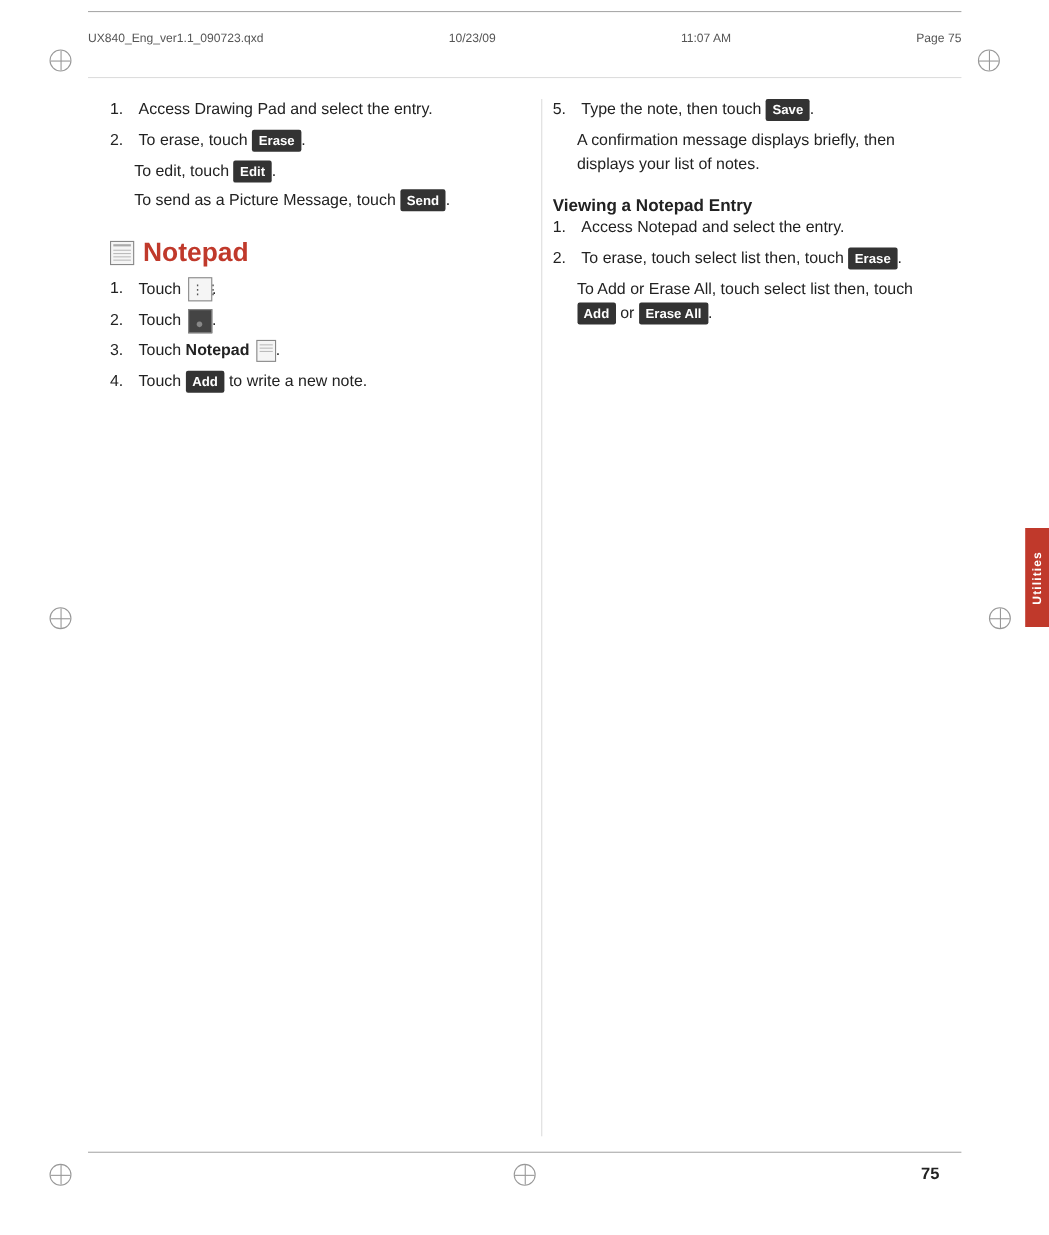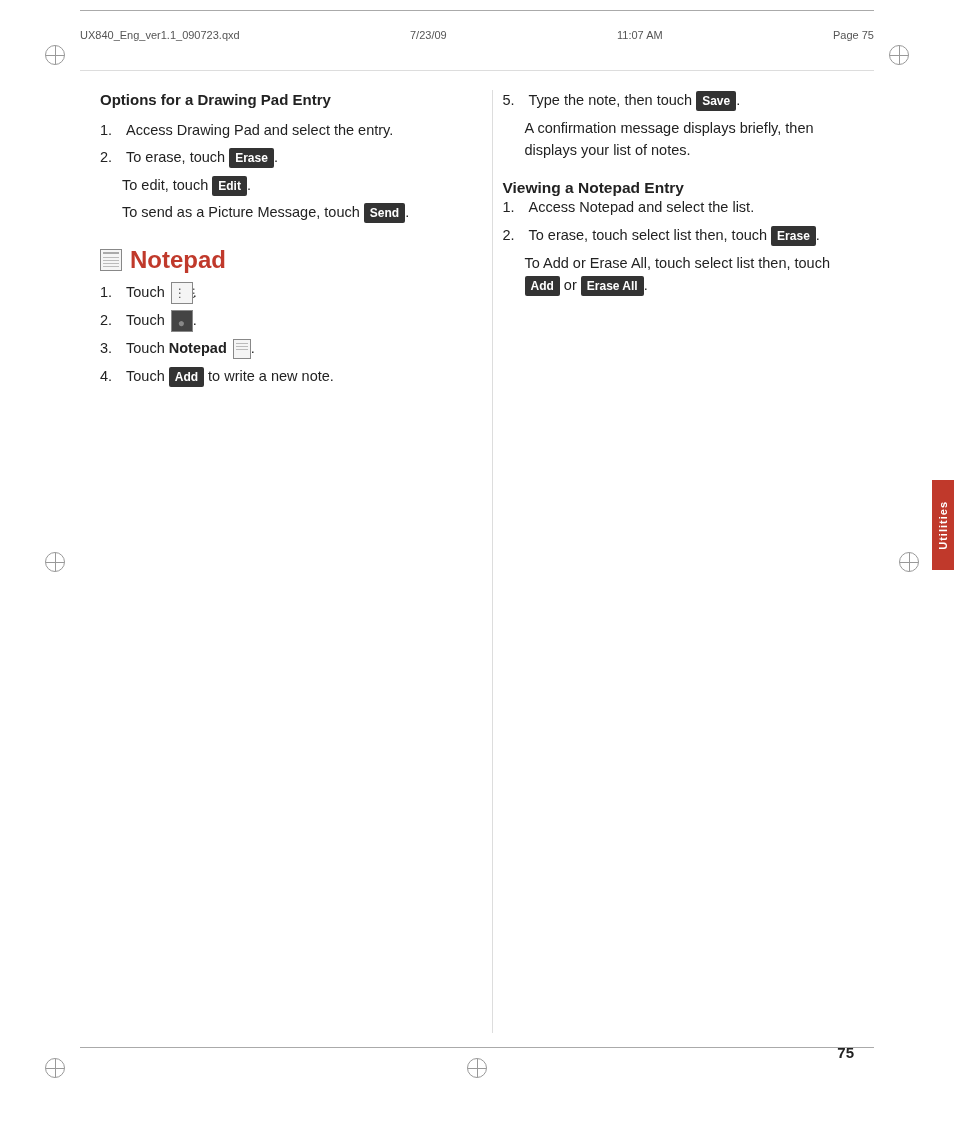--- a/index.html
+++ b/index.html
@@ -262,21 +262,21 @@
       font-weight: bold;
       writing-mode: vertical-rl;
       text-orientation: mixed;
       transform: rotate(180deg);
       letter-spacing: 1px;
     }
 
     
     .page-number {
       position: absolute;
-      bottom: 62px;
+      bottom: 47px;
       right: 100px;
       font-size: 15px;
       font-weight: bold;
       color: #222;
       text-align: center;
     }
 
     
     .bottom-line {
       position: absolute;
@@ -302,32 +302,31 @@
 
 <div class="reg-mark reg-tl"></div>
 <div class="reg-mark reg-tr"></div>
 <div class="reg-mark reg-bl"></div>
 <div class="reg-mark reg-bm"></div>
 <div class="reg-mark reg-lm"></div>
 <div class="reg-mark reg-rm" style="right: 35px;"></div>
 
 <div class="header-bar">
   <span class="header-text">UX840_Eng_ver1.1_090723.qxd</span>
-  <span class="header-text">7/23/09</span>
+  <span class="header-text">10/23/09</span>
   <span class="header-text">11:07 AM</span>
   <span class="header-text">Page 75</span>
 </div>
 
 <div class="top-line"></div>
 
 <div class="content-area">
 
   <div class="left-col">
 
-    <div class="section-title">Options for a Drawing Pad Entry</div>
 
     <div class="step">
       <span class="step-num">1.</span>
       <span class="step-content">Access Drawing Pad and select the entry.</span>
     </div>
 
     <div class="step">
       <span class="step-num">2.</span>
       <span class="step-content">To erase, touch <span class="btn-inline">Erase</span>.</span>
     </div>
@@ -377,21 +376,21 @@
     <div class="step">
       <span class="step-num">5.</span>
       <span class="step-content">Type the note, then touch <span class="btn-inline">Save</span>.</span>
     </div>
     <div class="sub-step" style="margin-left: 22px; margin-bottom: 18px;">A confirmation message displays briefly, then displays your list of notes.</div>
 
     <div class="section-subtitle">Viewing a Notepad Entry</div>
 
     <div class="step">
       <span class="step-num">1.</span>
-      <span class="step-content">Access Notepad and select the list.</span>
+      <span class="step-content">Access Notepad and select the entry.</span>
     </div>
 
     <div class="step">
       <span class="step-num">2.</span>
       <span class="step-content">To erase, touch select list then, touch <span class="btn-inline">Erase</span>.</span>
     </div>
     <div class="sub-step">
       To Add or Erase All, touch select list then, touch <span class="btn-inline">Add</span> or <span class="btn-inline">Erase All</span>.
     </div>
 

